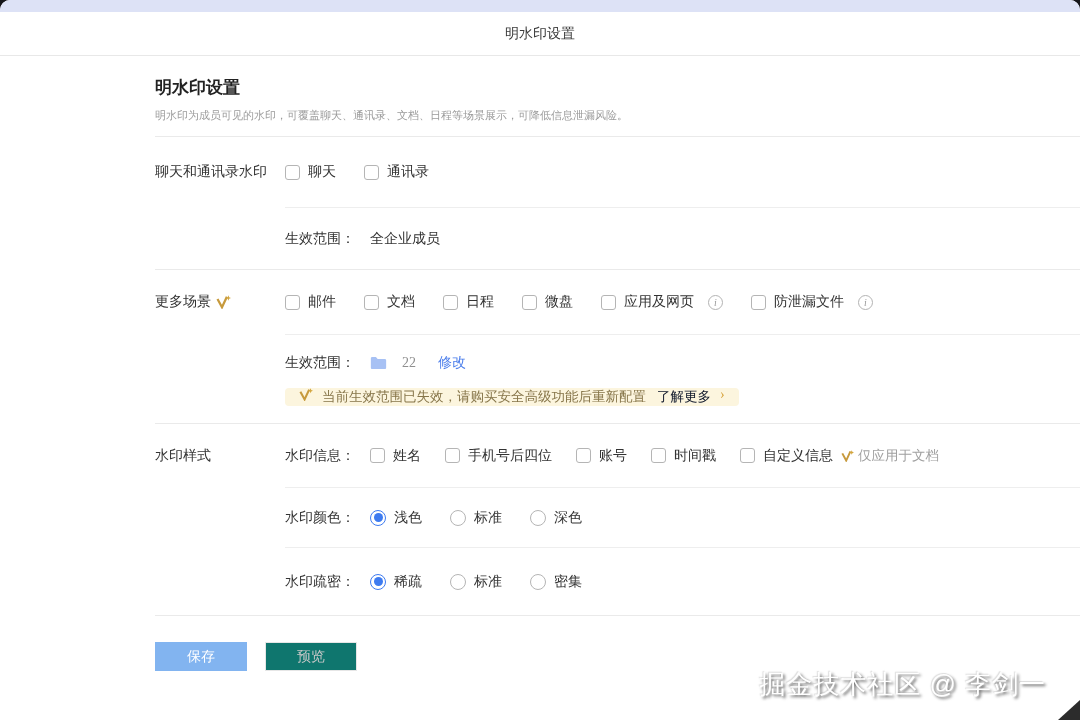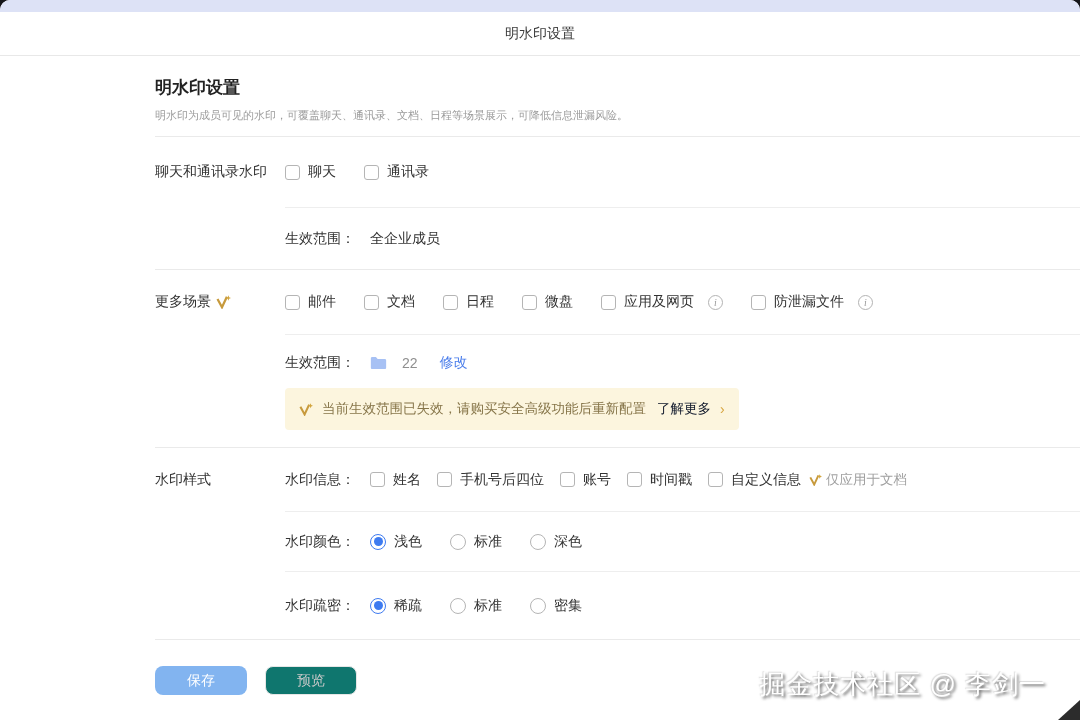--- a/index.html
+++ b/index.html
@@ -9,21 +9,21 @@
   .app-header{height:43px;display:flex;align-items:center;justify-content:center;border-bottom:1px solid #e8e8e8;background:#fff;}
   .app-header .title{font-size:14px;color:#3a3a3a;font-weight:500;}
   .content{padding-left:155px;}
   .page-head{padding:20px 0 12px 0;}
   .page-title{font-size:17px;font-weight:bold;color:#222;line-height:24px;}
   .page-subtitle{font-size:11px;color:#9b9b9b;line-height:18px;margin-top:6px;}
   .sec{border-top:1px solid #eaeaea;}
   .row{display:flex;}
   .label-col{width:130px;flex:0 0 130px;font-size:14px;color:#333;display:flex;align-items:center;gap:5px;}
   .field-col{flex:1;display:flex;align-items:center;}
-  .divided .field-col{border-top:1px solid #eeeeee;}
+  .divided .field-col{border-top:1px solid #eeeeee;font-family:Liberation Serif, serif;}
   .r-h70{height:70px;}.r-h62{height:62px;}.r-h64{height:64px;}.r-h63{height:63px;}.r-h60{height:60px;}.r-h68{height:68px;}
   .row .label-col{align-items:center;}
   .row.top-align .label-col,.row.top-align .field-col{align-items:flex-start;}
   .sub-label{width:85px;flex:0 0 85px;font-size:14px;color:#333;}
   .cb-group{display:flex;align-items:center;gap:28px;}
   .cb{display:inline-flex;align-items:center;gap:8px;cursor:pointer;}
   .cb .box{width:15px;height:15px;border:1px solid #b5b5b5;border-radius:3px;background:#fff;box-sizing:border-box;}
   .cb .cb-label{font-size:14px;color:#333;}
   .info-ic{width:15px;height:15px;border:1px solid #b3b3b3;border-radius:50%;color:#9a9a9a;
     font-size:10px;font-style:italic;font-family:"Liberation Serif","DejaVu Serif",serif;
@@ -34,29 +34,29 @@
   .radio.checked .circ{border-color:#3e7bf0;}
   .radio .dot{width:9px;height:9px;border-radius:50%;background:transparent;}
   .radio.checked .dot{background:#3e7bf0;}
   .radio .r-label{font-size:14px;color:#333;}
   .scope-value{font-size:14px;color:#333;text-align:center;}
   .scope-chip{display:inline-flex;align-items:center;gap:15px;}
   .scope-count{font-size:14px;color:#8f8f8f;}
   .link-blue{font-size:14px;color:#4a7deb;margin-left:22px;cursor:pointer;}
   .scope2-wrap{display:block;width:100%;padding:17px 0 17px 0;}
   .scope2-line{display:flex;align-items:center;height:22px;}
-  .banner{display:inline-flex;align-items:center;gap:9px;background:#fcf5de;border-radius:4px;
-    padding:12px 14px;margin-top:14px;}
+  .banner{display:inline-flex;gap:9px;background:#fcf5de;border-radius:4px;
+    padding:0 14px;margin-top:14px;}
   .banner-text{font-size:13.5px;color:#867549;}
   .banner-link{font-size:13.5px;color:#0f172a;cursor:pointer;margin-left:2px;}
   .banner-chevron{font-size:14px;color:#d7a43e;cursor:pointer;line-height:1;}
   .note{font-size:13.5px;color:#a0a0a0;margin-left:4px;}
-  .gap24{gap:16px;}
+  .gap24{gap:24px;}
   .footer{border-top:1px solid #eaeaea;padding-top:26px;display:flex;align-items:center;gap:18px;}
-  .btn{height:29px;min-width:92px;border-radius:8px;font-size:14px;display:inline-flex;align-items:center;justify-content:center;box-sizing:border-box;cursor:pointer;border:none;padding:8px 12px;}
+  .btn{height:29px;min-width:92px;border-radius:0;font-size:14px;display:inline-flex;align-items:center;justify-content:center;box-sizing:border-box;cursor:pointer;border:none;padding:8px 12px;}
   .btn-save{background:#82b4f0;color:#fff;}
   .btn-preview{background:#0f766e;border:1px solid #e6e6e6;color:#c8c8c8;}
   .watermark{position:absolute;right:34px;bottom:18px;font-size:26px;color:#ffffff;letter-spacing:1px;
     text-shadow:2px 2px 3px rgba(95,95,95,.95), -1px -1px 1px rgba(150,150,150,.3);white-space:nowrap;}
   .corner-tri{position:absolute;right:0;bottom:0;width:0;height:0;border-left:22px solid transparent;border-bottom:20px solid #2c2c2c;}
   .sparkle{flex:0 0 auto;display:inline-flex;}
 </style>
 </head>
 <body>
 

